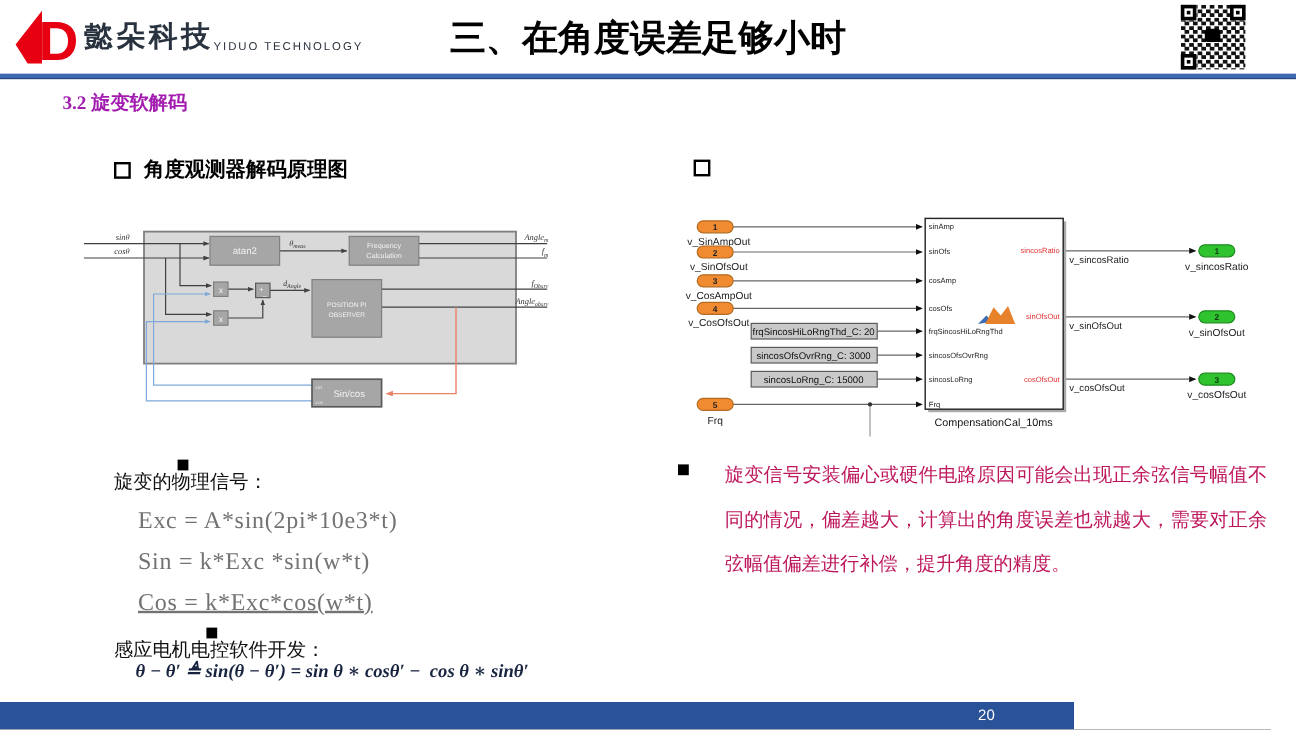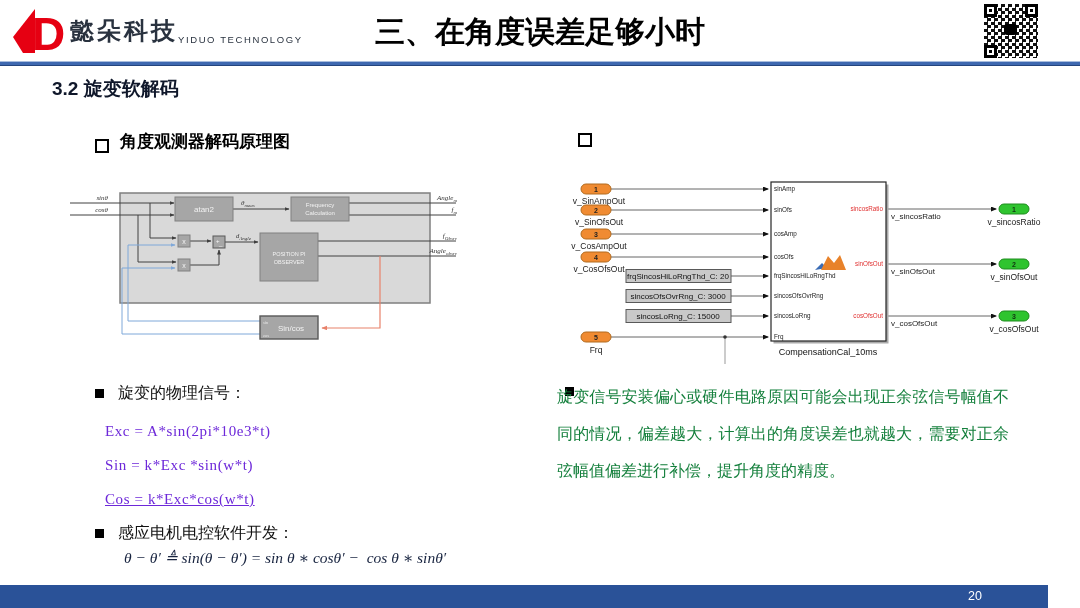--- a/index.html
+++ b/index.html
@@ -14,40 +14,40 @@
               font-size:30px;font-weight:bold;color:#000;white-space:nowrap;}
   .qr{position:absolute;right:42px;top:4px;width:54px;height:54px;background:
       repeating-conic-gradient(#111 0% 25%, #fff 0% 50%) 0 0/7px 7px;outline:2px solid #fff;}
   .qr .finder{position:absolute;width:13px;height:13px;border:3px solid #000;background:#fff;box-sizing:border-box;}
   .qr .finder::after{content:"";position:absolute;left:2px;top:2px;width:3px;height:3px;background:#000;}
   .qr .f1{left:0;top:0;} .qr .f2{right:0;top:0;} .qr .f3{left:0;bottom:0;}
   .qr .blob{position:absolute;left:20px;top:20px;width:13px;height:11px;background:#000;border-radius:3px;}
   .divider{position:absolute;left:0;top:61px;width:1080px;height:5px;
            background:linear-gradient(#a9bddd 0 20%, #3e68b0 20% 72%, #24457e 72% 100%);}
   
-  .section-title{position:absolute;left:52px;top:76px;font-size:19px;font-weight:bold;color:#0f172a;}
-  .subhead{position:absolute;display:flex;align-items:flex-end;font-size:17px;font-weight:bold;color:#000;}
+  .section-title{position:absolute;left:52px;top:76px;font-size:16px;font-weight:bold;color:#a21caf;font-family:Liberation Serif, serif;}
+  .subhead{position:absolute;display:flex;align-items:center;font-size:17px;font-weight:bold;color:#000;}
   .subhead .sq{width:10px;height:10px;border:2px solid #000;margin-right:11px;flex:0 0 auto;}
   .subhead-left{left:95px;top:130px;}
   .subhead-right{left:578px;top:133px;}
   
-  .serif{font-family:"Liberation Serif","DejaVu Serif",serif;}
+  .serif{font-family:"Liberation Serif","DejaVu Serif",serif;flex-direction:column;}
   .bullet-row{position:absolute;display:flex;align-items:center;color:#111;}
   .bullet-row .bsq{width:9px;height:9px;background:#000;margin-right:14px;flex:0 0 auto;}
   .b1{left:95px;top:383px;font-size:16px;}
   .b2{left:95px;top:523px;font-size:16px;}
-  .formula{position:absolute;left:105px;font-size:15px;color:#6d28d9;letter-spacing:0.6px;}
+  .formula{position:absolute;left:115px;font-size:20px;color:#737373;letter-spacing:0.6px;}
   .fx1{top:423px;} .fx2{top:457px;} .fx3{top:491px;text-decoration:underline;}
-  .mathline{position:absolute;left:124px;top:549px;font-size:15.5px;font-style:italic;font-weight:400;
+  .mathline{position:absolute;left:113px;top:549px;font-size:15.5px;font-style:italic;font-weight:700;
             color:#17233f;white-space:pre;}
   .rbullet{position:absolute;left:565px;top:387px;width:9px;height:9px;background:#000;}
-  .rpara{position:absolute;left:557px;top:378px;width:452px;font-size:16px;line-height:37px;
-         text-align:justify;color:#15803d;}
-  
-  .footer{position:absolute;left:0;bottom:0;width:1048px;height:23px;background:#2a5298;
+  .rpara{position:absolute;left:604px;top:378px;width:452px;font-size:16px;line-height:37px;
+         text-align:justify;color:#be185d;}
+  
+  .footer{position:absolute;left:0;bottom:0;width:895px;height:23px;background:#2a5298;
           color:#fff;font-size:12.5px;line-height:23px;text-align:right;padding-right:66px;box-sizing:border-box;}
   svg text{font-family:"Liberation Sans",sans-serif;}
   .it{font-style:italic;font-family:"Liberation Serif","DejaVu Serif",serif;}
 </style>
 </head>
 <body>
 
 <div class="slide">
 
   <div class="logo">

